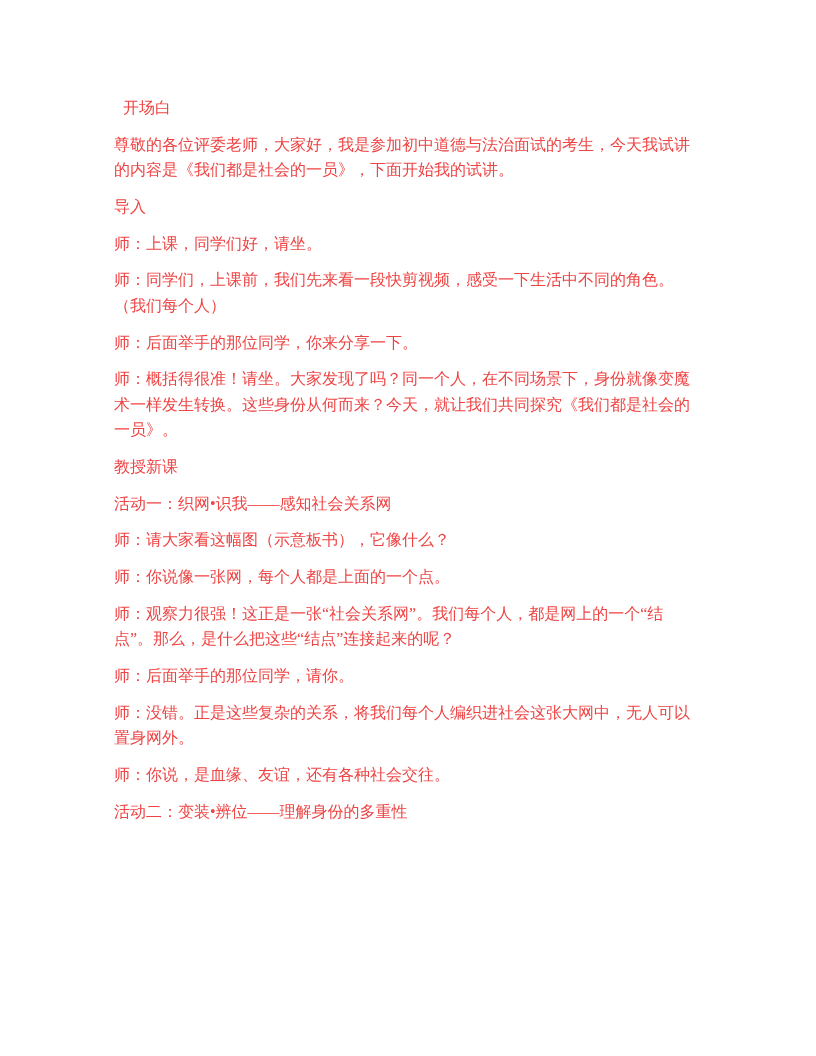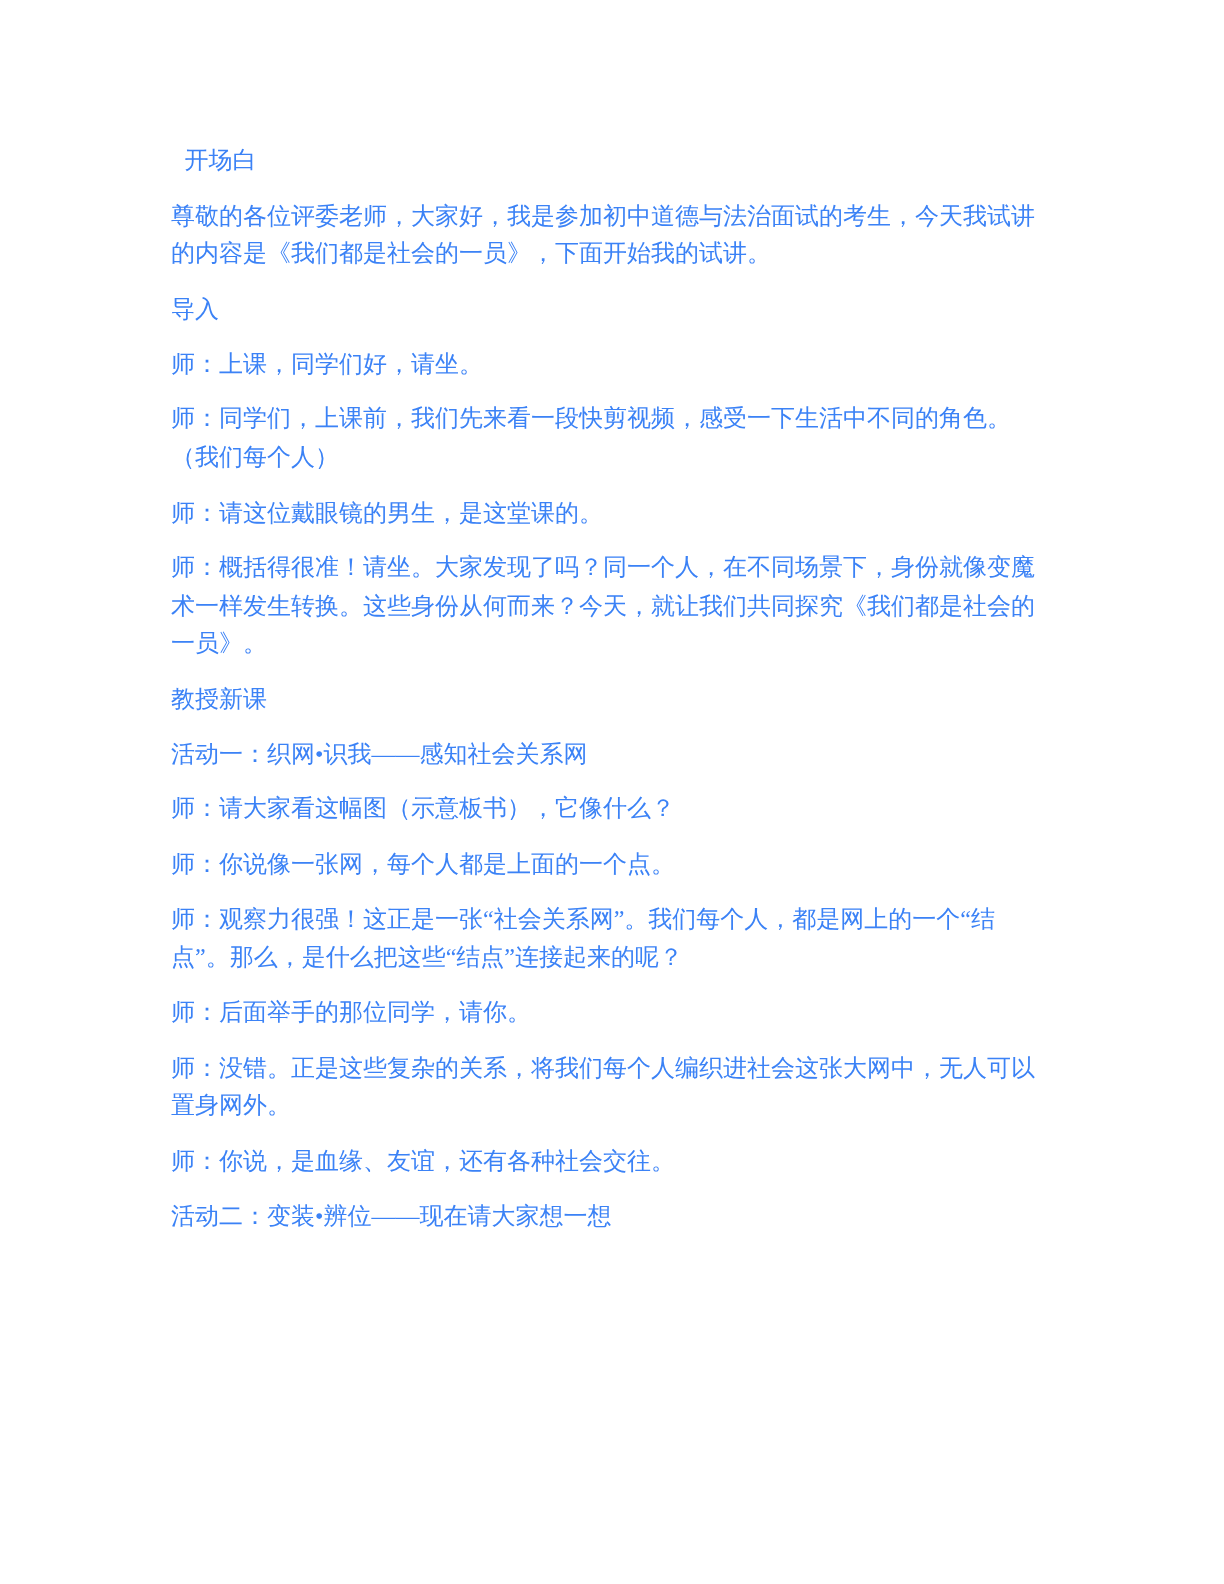--- a/index.html
+++ b/index.html
@@ -6,21 +6,21 @@
     margin: 0;
     padding: 0;
     background: #ffffff;
   }
   .page {
     position: relative;
     width: 816px;
     height: 1056px;
     box-sizing: border-box;
     background: #ffffff;
-    color: #3b82f6;
+    color: #ef4444;
     padding: 95px 113px 0 114px;
     overflow: hidden;
     font-family: "Liberation Serif", "DejaVu Serif", serif;
     font-size: 16px;
   }
   .para {
     margin: 0 0 11.5px 0;
     line-height: 25.3px;
     white-space: pre-line;      
     text-align: left;
@@ -34,28 +34,28 @@
 <body>
 
 <main class="page">
   <p class="para indent-half">开场白</p>
   <p class="para">尊敬的各位评委老师，大家好，我是参加初中道德与法治面试的考生，今天我试讲
 的内容是《我们都是社会的一员》，下面开始我的试讲。</p>
   <p class="para">导入</p>
   <p class="para">师：上课，同学们好，请坐。</p>
   <p class="para">师：同学们，上课前，我们先来看一段快剪视频，感受一下生活中不同的角色。
 （我们每个人）</p>
-  <p class="para">师：请这位戴眼镜的男生，是这堂课的。</p>
+  <p class="para">师：后面举手的那位同学，你来分享一下。</p>
   <p class="para">师：概括得很准！请坐。大家发现了吗？同一个人，在不同场景下，身份就像变魔
 术一样发生转换。这些身份从何而来？今天，就让我们共同探究《我们都是社会的
 一员》。</p>
   <p class="para">教授新课</p>
   <p class="para">活动一：织网•识我——感知社会关系网</p>
   <p class="para">师：请大家看这幅图（示意板书），它像什么？</p>
   <p class="para">师：你说像一张网，每个人都是上面的一个点。</p>
   <p class="para">师：观察力很强！这正是一张“社会关系网”。我们每个人，都是网上的一个“结
 点”。那么，是什么把这些“结点”连接起来的呢？</p>
   <p class="para">师：后面举手的那位同学，请你。</p>
   <p class="para">师：没错。正是这些复杂的关系，将我们每个人编织进社会这张大网中，无人可以
 置身网外。</p>
   <p class="para">师：你说，是血缘、友谊，还有各种社会交往。</p>
-  <p class="para">活动二：变装•辨位——现在请大家想一想</p>
+  <p class="para">活动二：变装•辨位——理解身份的多重性</p>
 </main>
 
 </body></html>

